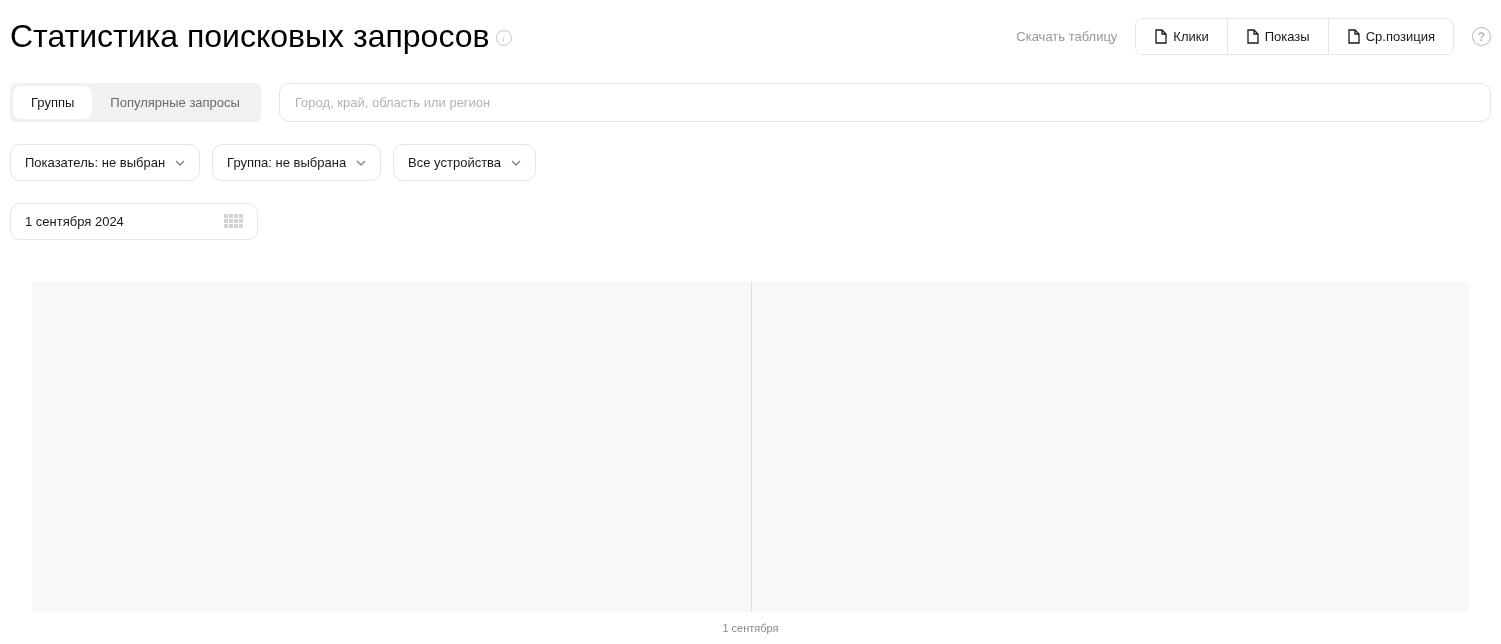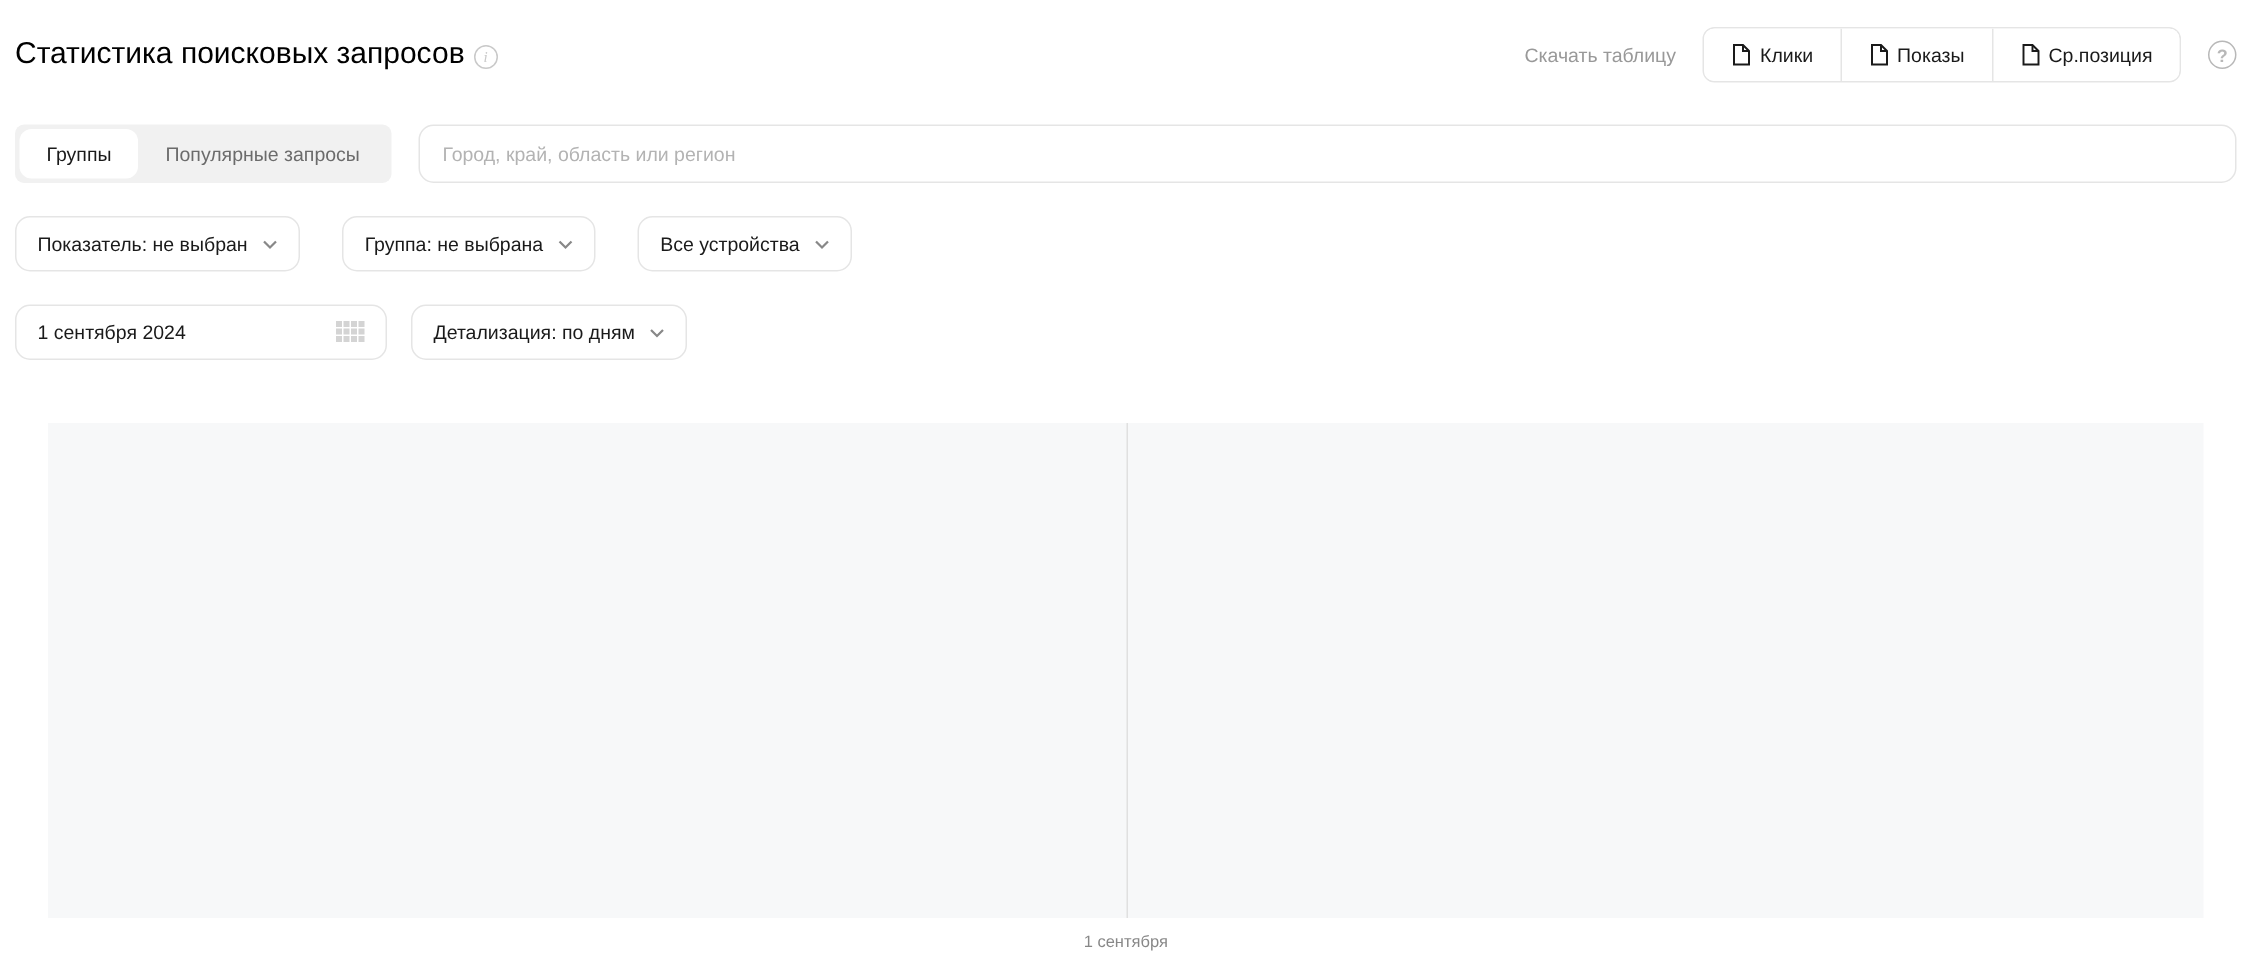--- a/index.html
+++ b/index.html
@@ -18,21 +18,21 @@
       align-items: center;
       justify-content: space-between;
       padding: 18px 0 0 0;
     }
     .title-wrap {
       display: flex;
       align-items: center;
       gap: 6px;
     }
     .page-title {
-      font-size: 20px;
+      font-size: 32px;
       font-weight: 400;
       color: #000;
     }
     .info-circle {
       width: 16px;
       height: 16px;
       border: 1px solid #c9c9c9;
       border-radius: 50%;
       display: inline-flex;
       align-items: center;
@@ -122,21 +122,21 @@
       font-size: 13px;
       color: #737373;
       outline: none;
       height: auto;
     }
     .search-input::placeholder {
       color: #b3b3b3;
     }
     .controls-row {
       display: flex;
-      gap: 28px;
+      gap: 12px;
       margin-top: 22px;
     }
     .pill {
       display: flex;
       align-items: center;
       gap: 10px;
       border: 1px solid #e5e5e5;
       border-radius: 10px;
       padding: 10px 14px;
       font-size: 13px;
@@ -279,24 +279,18 @@
       <span></span>
         <span></span>
         <span></span>
         <span></span>
       <span></span>
         <span></span>
         <span></span>
         <span></span>
     </span>
   </div>
-  <div class="pill">
-    <span>Детализация: по дням</span>
-    <svg class="chev" viewBox="0 0 10 10">
-        <path d="M1 3 L5 7 L9 3" stroke="#888" stroke-width="1.5" fill="none"></path>
-      </svg>
-  </div>
 </div>
 
 <div class="chart-area">
   <div class="chart-body"></div>
   <div class="chart-x-axis">1 сентября</div>
 </div>
 
 </body></html>

